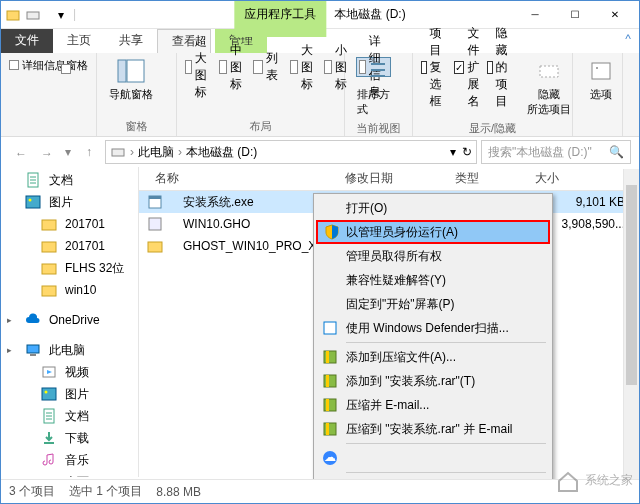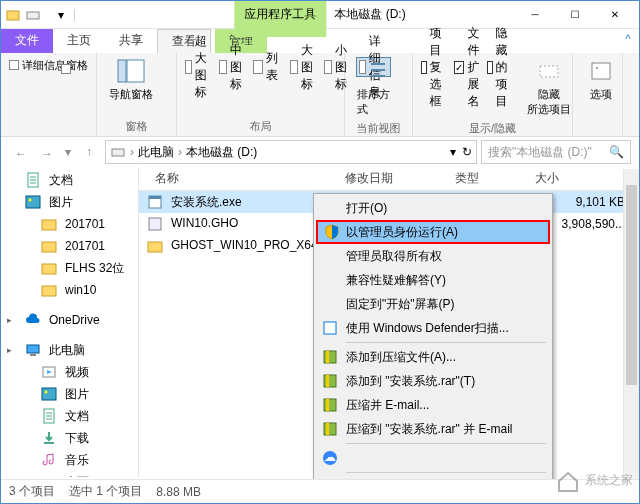--- a/index.html
+++ b/index.html
@@ -7,21 +7,21 @@
 .title-bar{height:28px;background:#fff;display:flex;align-items:center;padding:0 4px;border-bottom:1px solid #e5e5e5}
 .title-icons{display:flex;gap:4px;align-items:center;margin-right:8px}
 .title-icon{width:16px;height:16px;display:flex;align-items:center;justify-content:center}
 .qat{display:flex;gap:4px;margin-left:4px}
 .title-section{position:absolute;left:50%;transform:translateX(-50%);display:flex;align-items:center;gap:8px}
 .tab-label{background:#b8e986;padding:14px 10px;font-size:12px}
 .window-ctrls{margin-left:auto;display:flex}
 .window-btn{width:40px;height:22px;display:flex;align-items:center;justify-content:center;font-size:10px}
 .ribbon-tabs{height:24px;display:flex;align-items:stretch}
 .rtab{padding:3px 14px;color:#333;cursor:pointer}
-.rtab.file{background:#8b5cf6;color:#fff}
+.rtab.file{background:#404040;color:#fff}
 .rtab.manage{background:#b8e986}
 .ribbon{height:84px;background:#f5f5f5;border-bottom:1px solid #ddd;display:flex}
 .rgroup{border-right:1px solid #e0e0e0;padding:2px 6px;display:flex;flex-direction:column}
 .rgroup-body{flex:1;display:flex;align-items:flex-start;gap:4px}
 .rgroup-label{text-align:center;color:#666;font-size:11px;padding-top:2px}
 .rbtn-v{display:flex;flex-direction:column;align-items:center;padding:2px 6px;gap:2px}
 .rbtn-v .ico{width:32px;height:28px;display:flex;align-items:center;justify-content:center}
 .rmini{display:flex;flex-direction:row;gap:1px;padding-top:2px}
 .rrow{display:flex;align-items:center;gap:3px;height:20px;padding:0 2px}
 .rrow .sq{width:14px;height:14px;border:1px solid #888;background:#fff}
@@ -38,21 +38,21 @@
 .tree-item{display:flex;align-items:center;height:22px;padding-left:6px;gap:8px}
 .tree-item.ind1{padding-left:22px}
 .tree-item .exp{width:10px;font-size:9px;color:#666}
 .fico{width:16px;height:16px;display:inline-flex;align-items:center;justify-content:center}
 .file-area{flex:1;display:flex;flex-direction:column}
 .columns{height:24px;display:flex;align-items:center;border-bottom:1px solid #e5e5e5;padding-left:8px}
 .col{padding:0 8px;color:#444}
 .files{flex:1}
 .file-row{height:22px;display:flex;align-items:center;padding-left:8px}
 .file-row.sel{background:#cce8ff}
-.file-row .fname{width:180px;display:flex;gap:8px}
+.file-row .fname{width:180px;display:flex;align-items:center;gap:20px}
 .file-row .fsize{margin-left:auto;padding-right:14px;text-align:right}
 .context-menu{position:absolute;left:312px;top:192px;width:240px;background:#f0f0f0;border:1px solid #aaa;box-shadow:2px 2px 4px rgba(0,0,0,.3);padding:2px}
 .cm-item{height:24px;display:flex;align-items:center;padding:0 20px 0 30px;position:relative}
 .cm-item.hl{background:#90c8f6;border:2px solid red;padding-left:28px}
 .cm-item .cm-ico{position:absolute;left:6px;width:16px;height:16px;display:flex;align-items:center;justify-content:center}
 .cm-sep{height:1px;background:#ccc;margin:2px 4px 2px 30px}
 .status{position:absolute;bottom:0;left:0;right:0;height:24px;border-top:1px solid #e5e5e5;display:flex;align-items:center;padding:0 8px;gap:14px;background:#fff;color:#555}
 .watermark{position:absolute;right:6px;bottom:10px;color:#666;font-size:16px;opacity:.5;display:flex;align-items:center;gap:4px}
 .scrollbar{position:absolute;right:0;top:168px;width:16px;height:310px;background:#f0f0f0;border-left:1px solid #e5e5e5}
 .scrollbar .thumb{background:#ccc;margin:16px 2px;height:200px}

